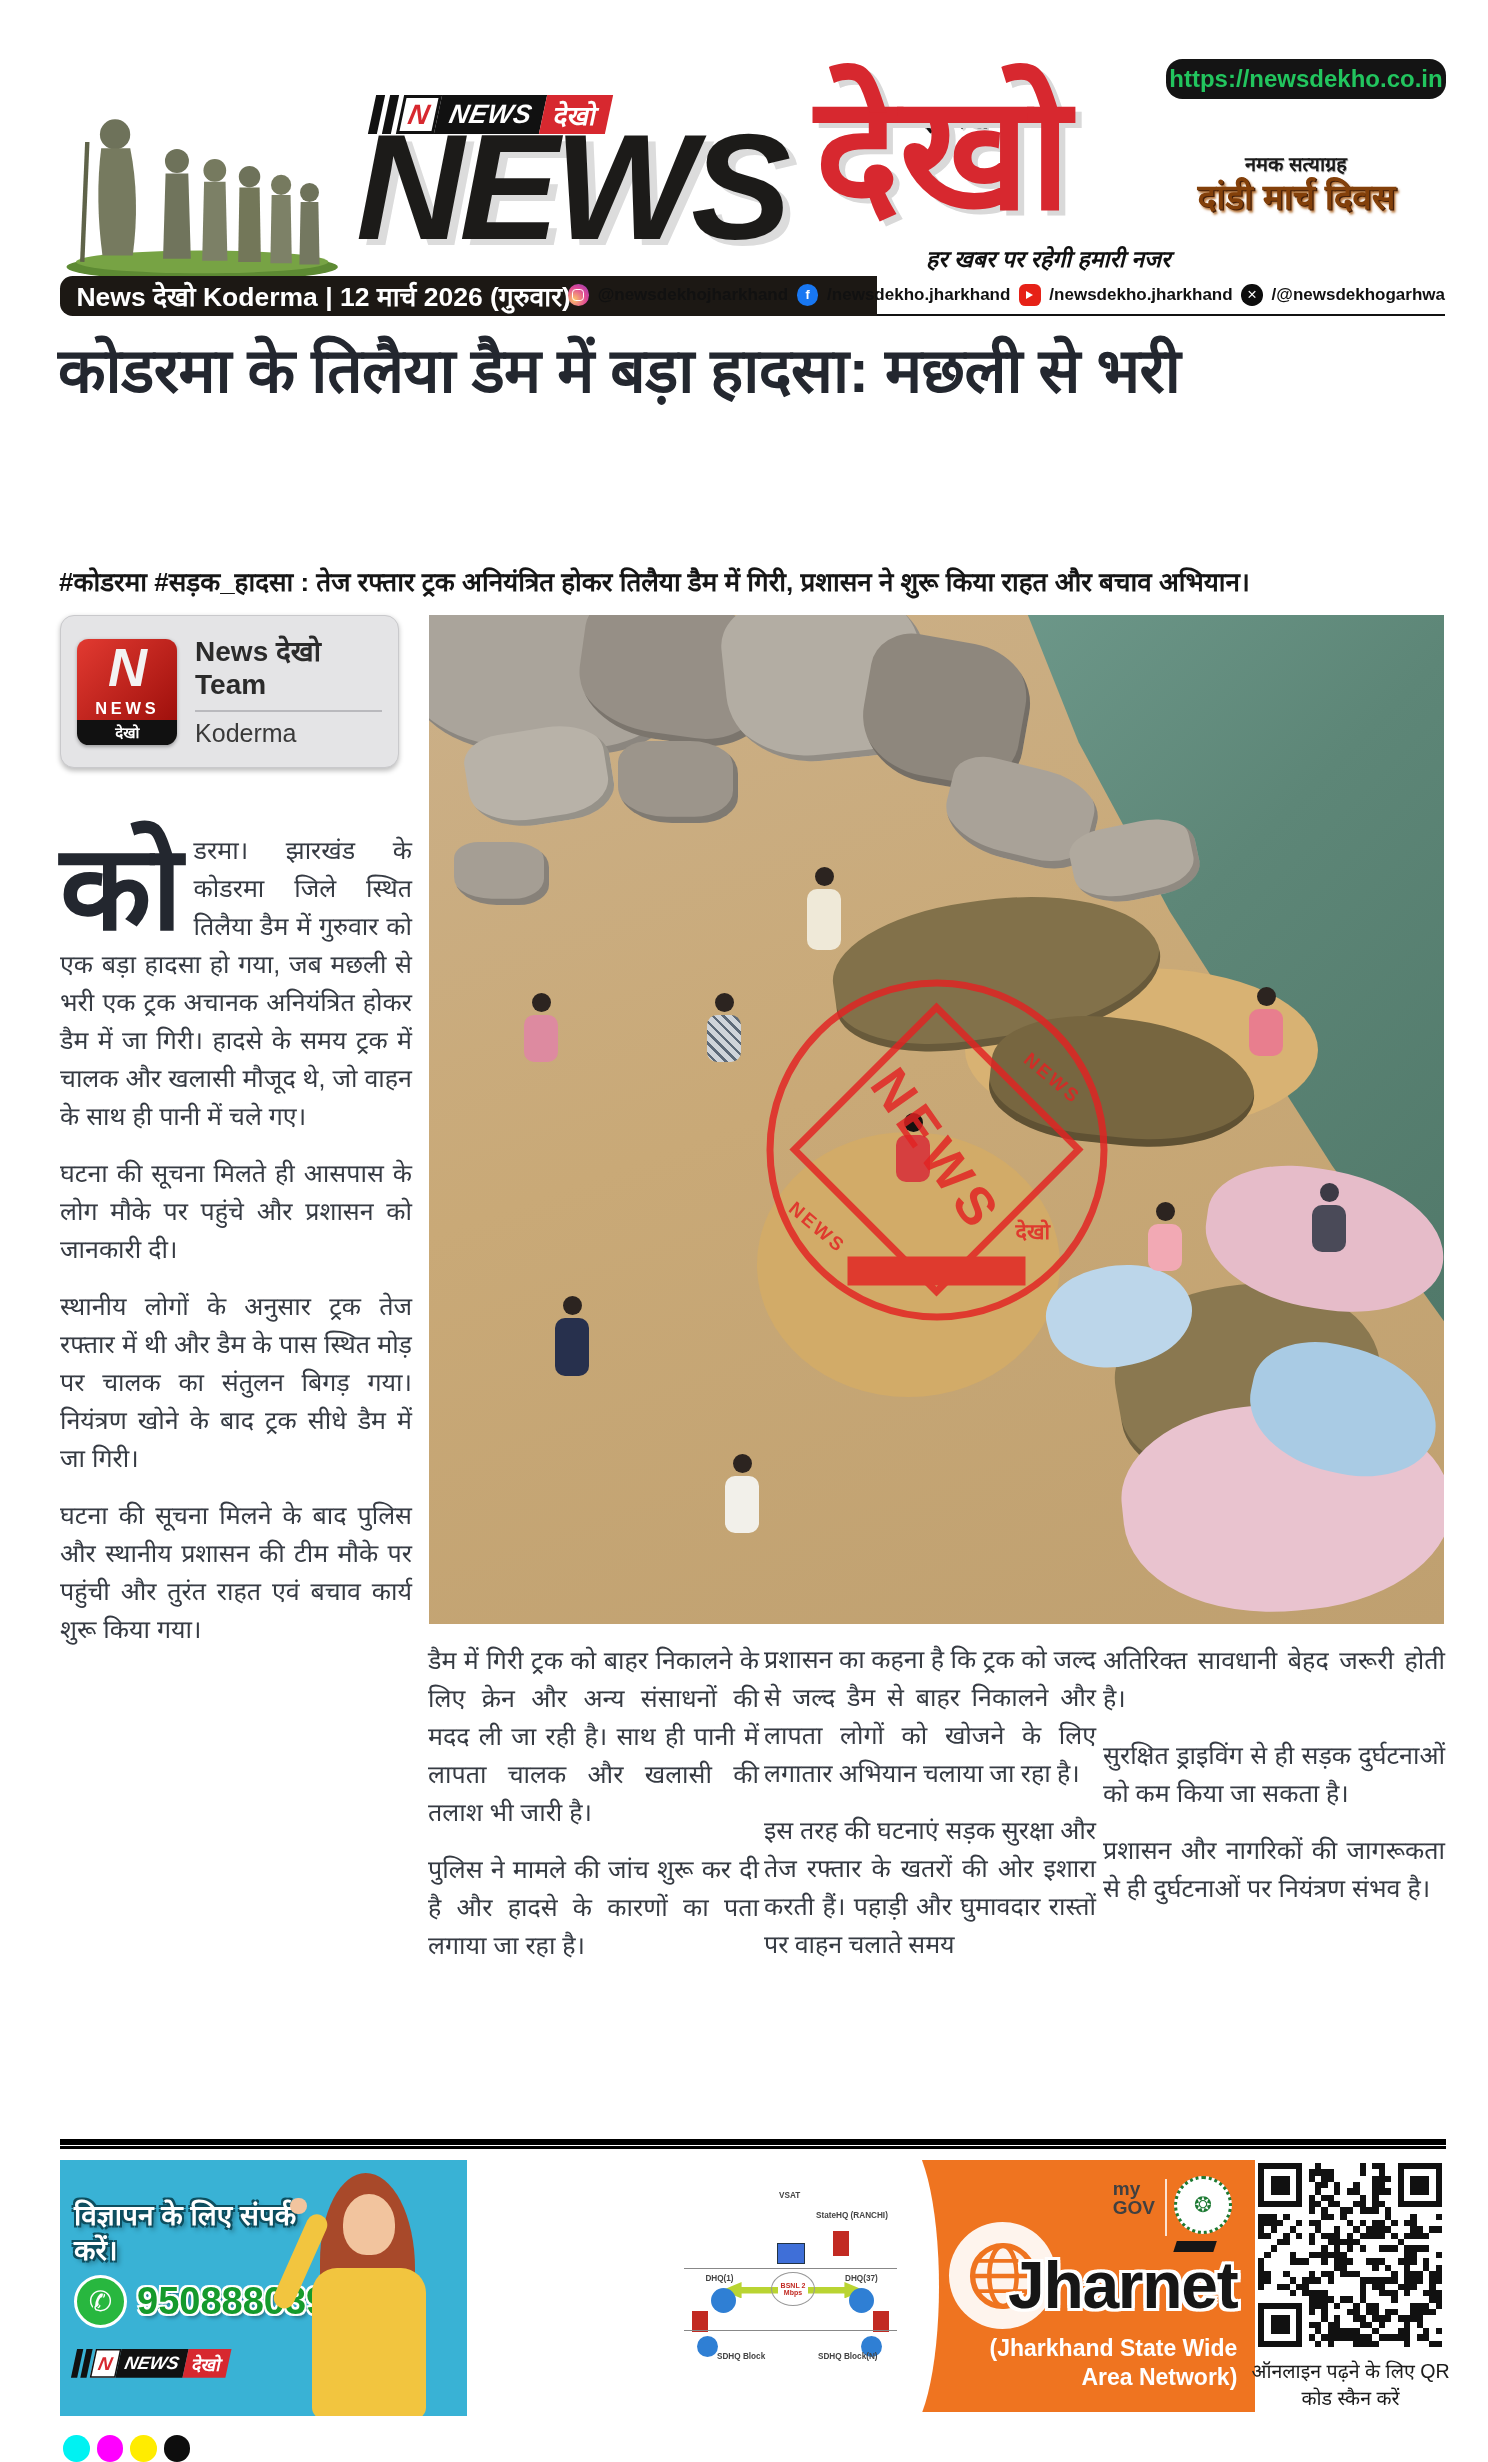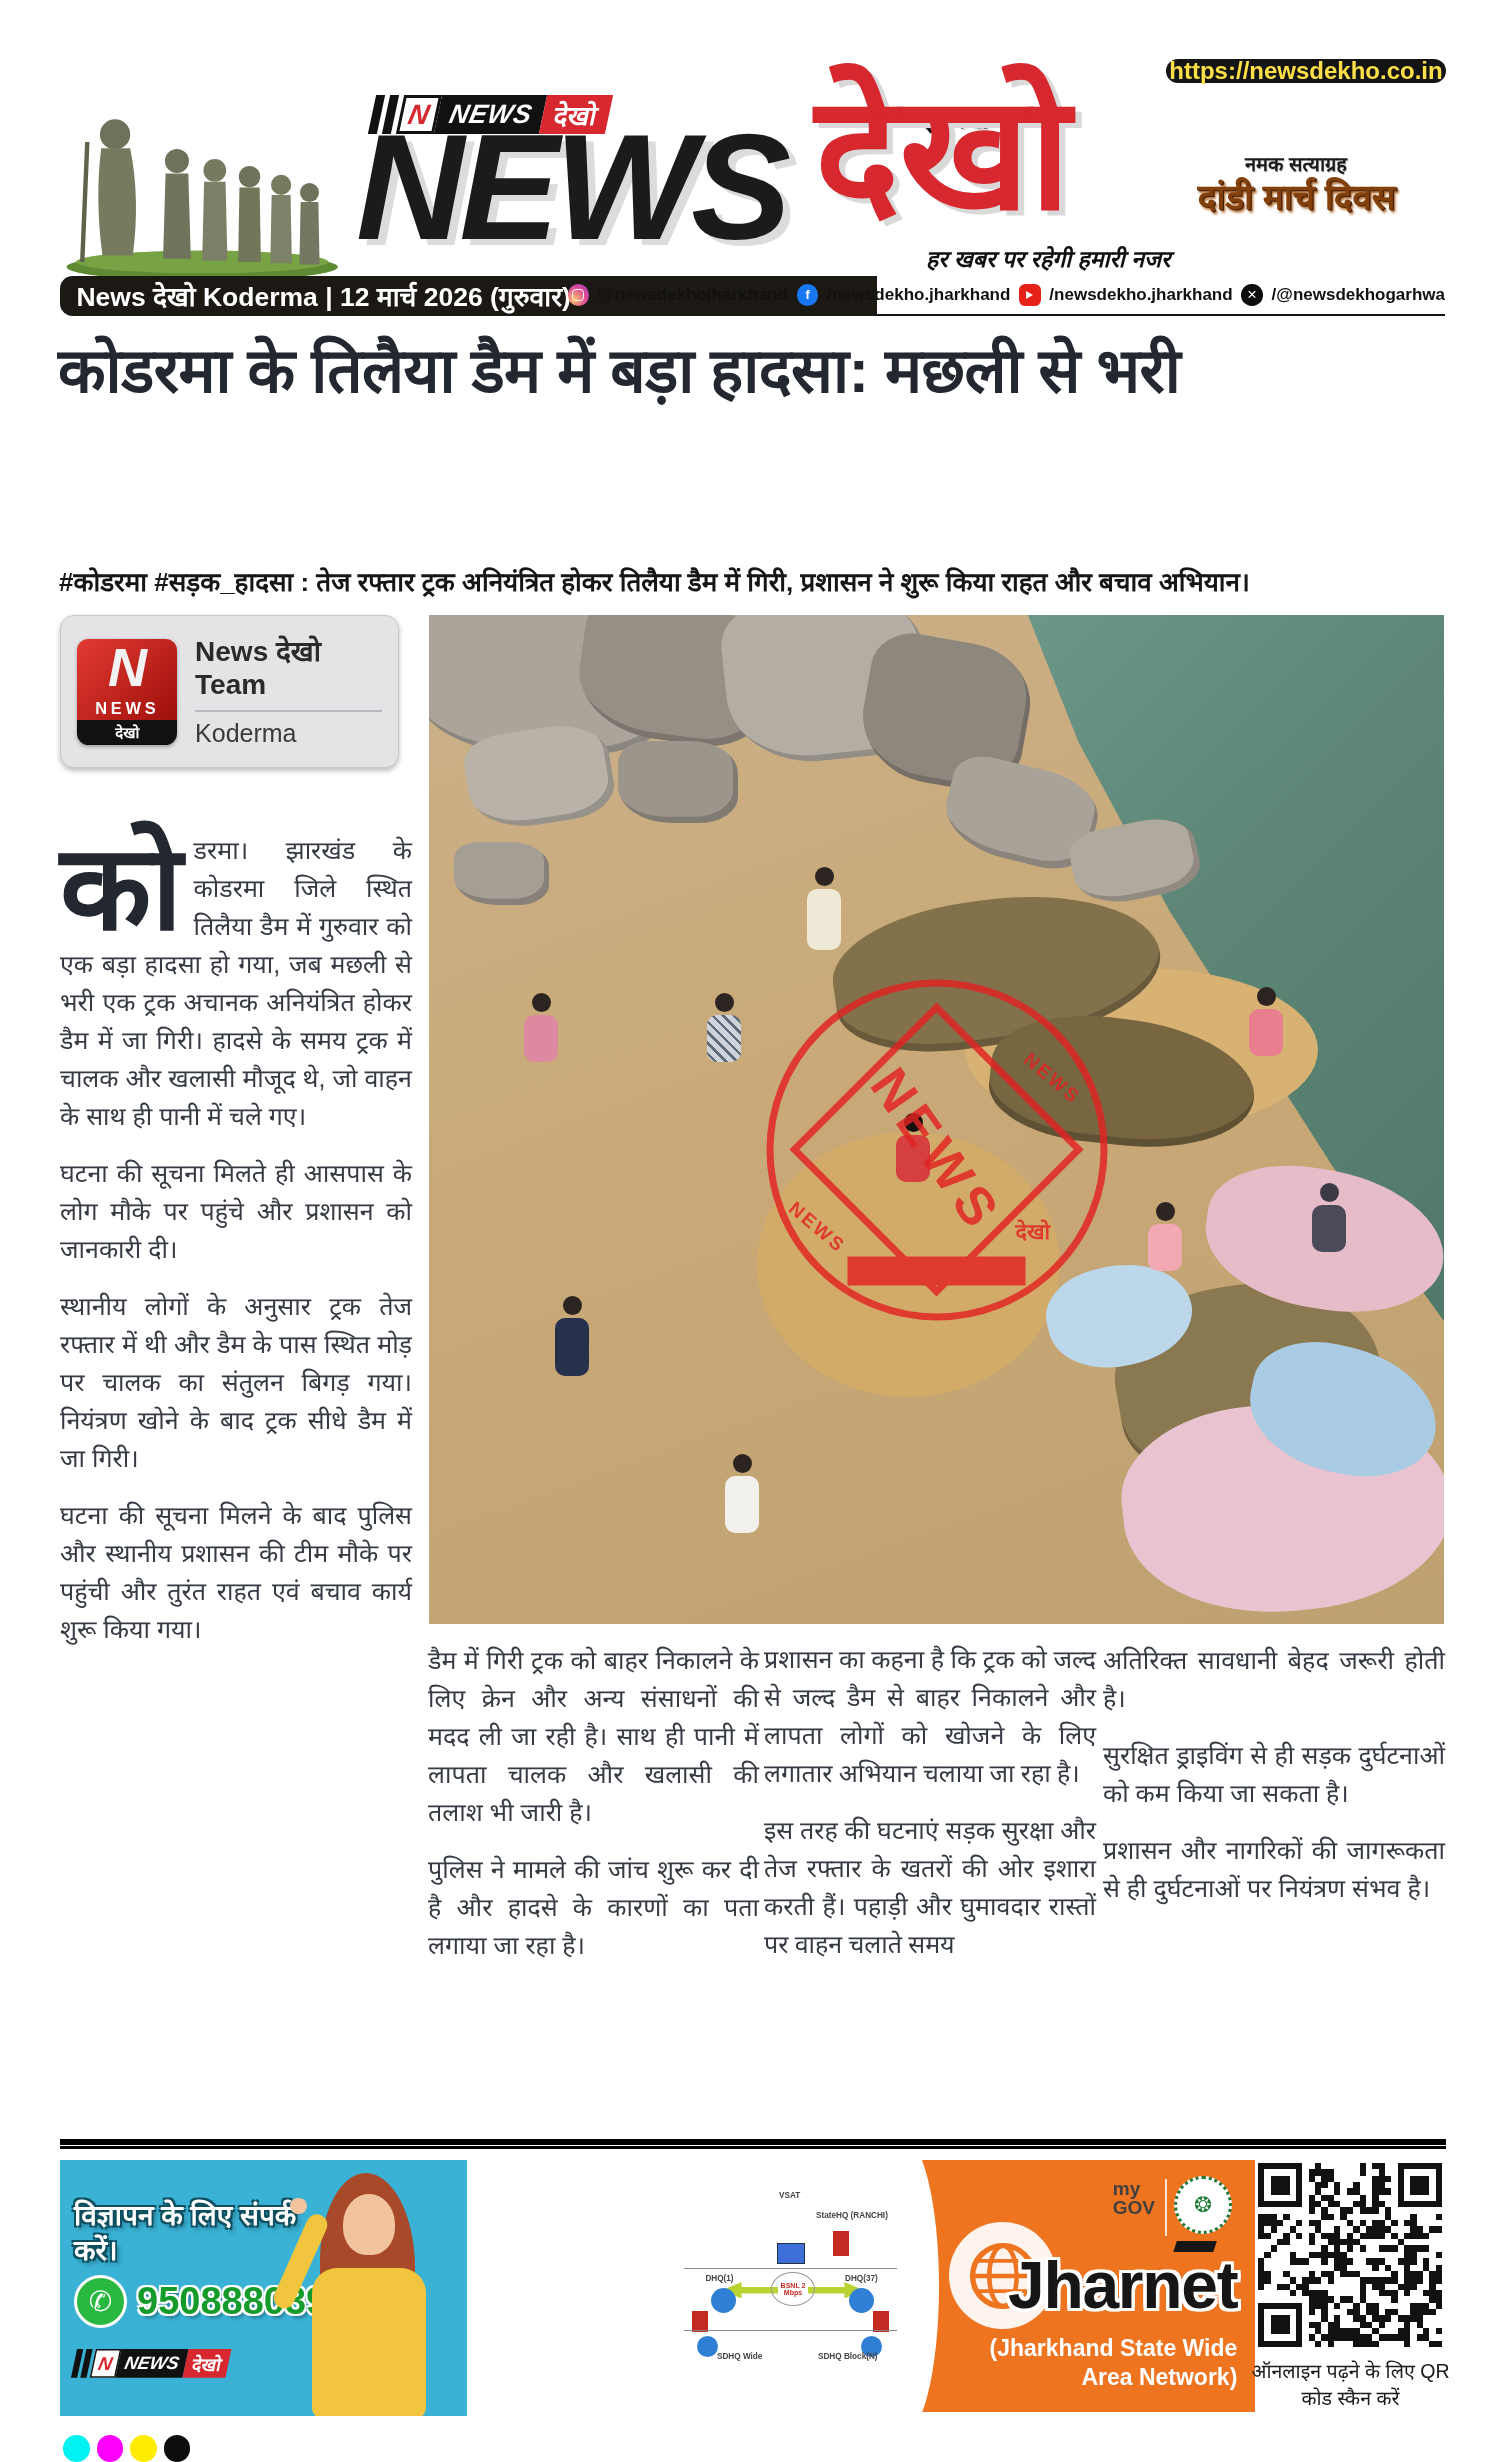--- a/index.html
+++ b/index.html
@@ -15,22 +15,22 @@
   .badge .news { background:#111; color:#fff; font-weight:900; font-style:italic; font-size:26.5px;
                  display:flex; align-items:center; padding:0 11.4px; letter-spacing:0.6px; }
   .badge .dekho { background:#d7282f; color:#fff; font-weight:900; font-size:26.5px; display:flex; align-items:center; padding:0 11.4px; }
   .mast-news { position:absolute; left:356px; top:121px; font-size:150px; line-height:132px; font-weight:900;
                font-style:italic; letter-spacing:-5px; color:#1c1b19; text-shadow:7.6px 6.3px 0 #dcdcdc; }
   .mast-region { position:absolute; left:922px; top:96px; font-size:30px; font-weight:900; color:#111;
                  text-shadow:1.9px 1.9px 0 #d9d9d9; }
   .mast-dekho { position:absolute; left:815px; top:74px; font-size:159px; line-height:159px; font-weight:900;
                 color:#d7282f; text-shadow:6.3px 5px 0 #d9d9d9; }
   .mast-tagline { position:absolute; left:926px; top:242px; font-size:23px; font-weight:900; font-style:italic; color:#111; }
-  .url-badge { position:absolute; left:1166px; top:59px; width:280px; height:24px; background:#141414; border-radius:16.4px;
-               color:#fde047; font-weight:900; font-size:24px; display:flex; align-items:center; justify-content:center; }
+  .url-badge { position:absolute; left:1166px; top:59px; width:280px; height:40px; background:#141414; border-radius:16.4px;
+               color:#22c55e; font-weight:900; font-size:24px; display:flex; align-items:center; justify-content:center; }
   .dandi-small { position:absolute; left:1170px; top:150px; width:252px; text-align:center; font-size:20px; font-weight:900;
                  color:#1a1a1a; text-shadow:0.6px 0.6px 0 #bbb; }
   .dandi-big { position:absolute; left:1161px; top:172px; width:271px; text-align:center; font-size:35px; font-weight:900;
                color:#83400a; text-shadow:1.3px 1.3px 0 #45200a, 2.5px 2.5px 2.5px #b06a2b; }
 
   
   .datebar { position:absolute; left:60px; top:276px; width:817px; height:40px; background:#1c1814; border-radius:12.6px 0 0 12.6px;
              display:flex; align-items:center; padding-left:16.4px; color:#fff; font-size:26.5px; font-weight:700; }
   .socialbar { position:absolute; left:877px; top:276px; width:568px; height:40px; background:#fff;
                display:flex; align-items:center; justify-content:flex-end; gap:8.8px; font-size:17px; font-weight:800; color:#111;
@@ -342,21 +342,21 @@
     <div class="dg" style="left:124px;top:95px;width:56px;height:16.4px;background:#b9d432;clip-path:polygon(100% 50%,65% 0,65% 30%,0 30%,0 70%,65% 70%,65% 100%);"></div>
     <div class="dg" style="left:87px;top:85px;width:44px;height:34px;border:1.3px solid #999;border-radius:50%;color:#c22a22;font-weight:800;font-size:7px;display:flex;align-items:center;justify-content:center;text-align:center;">BSNL 2 Mbps</div>
     <div class="dg" style="left:26.5px;top:101px;width:25px;height:25px;background:#2f7fd4;border-radius:50%;"></div>
     <div class="dg" style="left:165px;top:101px;width:25px;height:25px;background:#2f7fd4;border-radius:50%;"></div>
     <span class="dg-label" style="left:21.4px;top:87px;">DHQ(1)</span>
     <span class="dg-label" style="left:161px;top:87px;">DHQ(37)</span>
     <div class="dg" style="left:12.6px;top:149px;width:21.4px;height:21.4px;background:#2f7fd4;border-radius:50%;"></div>
     <div class="dg" style="left:177px;top:149px;width:21.4px;height:21.4px;background:#2f7fd4;border-radius:50%;"></div>
     <div class="dg" style="left:7.6px;top:124px;width:16.4px;height:21.4px;background:#c22a22;"></div>
     <div class="dg" style="left:189px;top:124px;width:16.4px;height:21.4px;background:#c22a22;"></div>
-    <span class="dg-label" style="left:33px;top:165px;">SDHQ Wide</span>
+    <span class="dg-label" style="left:33px;top:165px;">SDHQ Block</span>
     <span class="dg-label" style="left:134px;top:165px;">SDHQ Block(N)</span>
     <div class="dg" style="left:0;top:81px;width:213px;height:1.3px;background:#888;"></div>
     <div class="dg" style="left:0;top:143px;width:213px;height:1.3px;background:#888;"></div>
   </div>
 
   <div class="ad-jharnet">
     <div class="curve"></div>
     <div class="globe">
       <svg width="76" height="76" viewBox="0 0 100 100">
         <circle cx="50" cy="50" r="40" fill="none" stroke="#ef7420" stroke-width="7"></circle>

